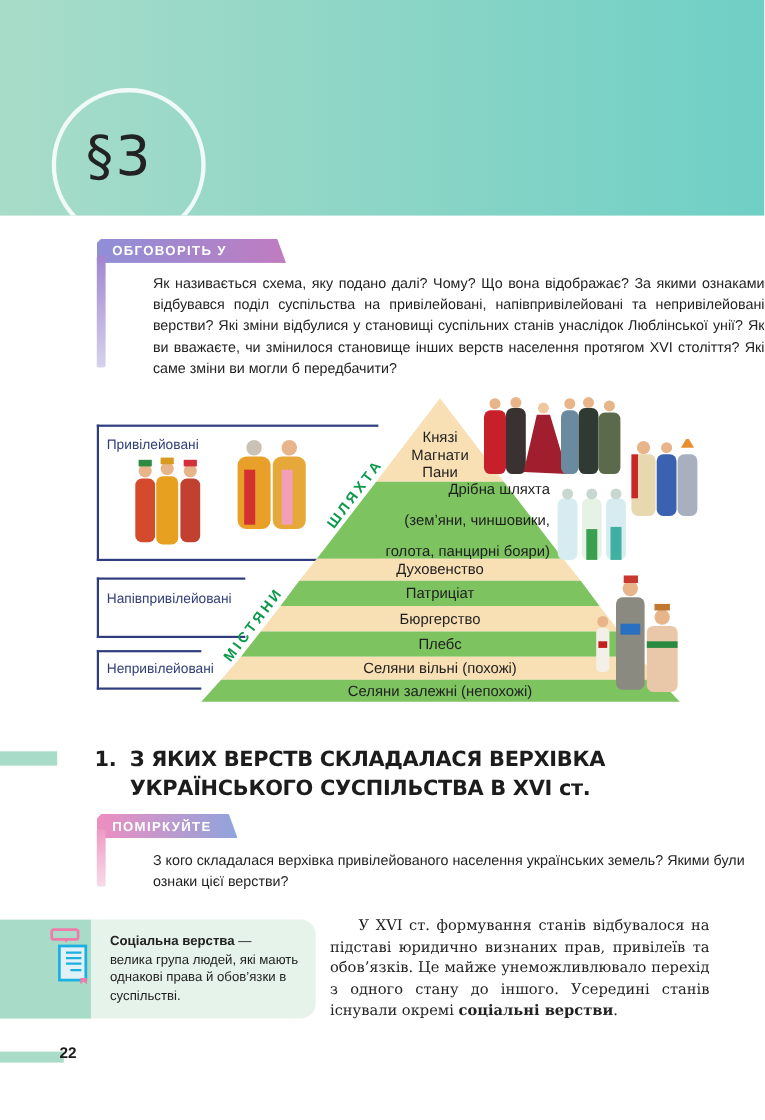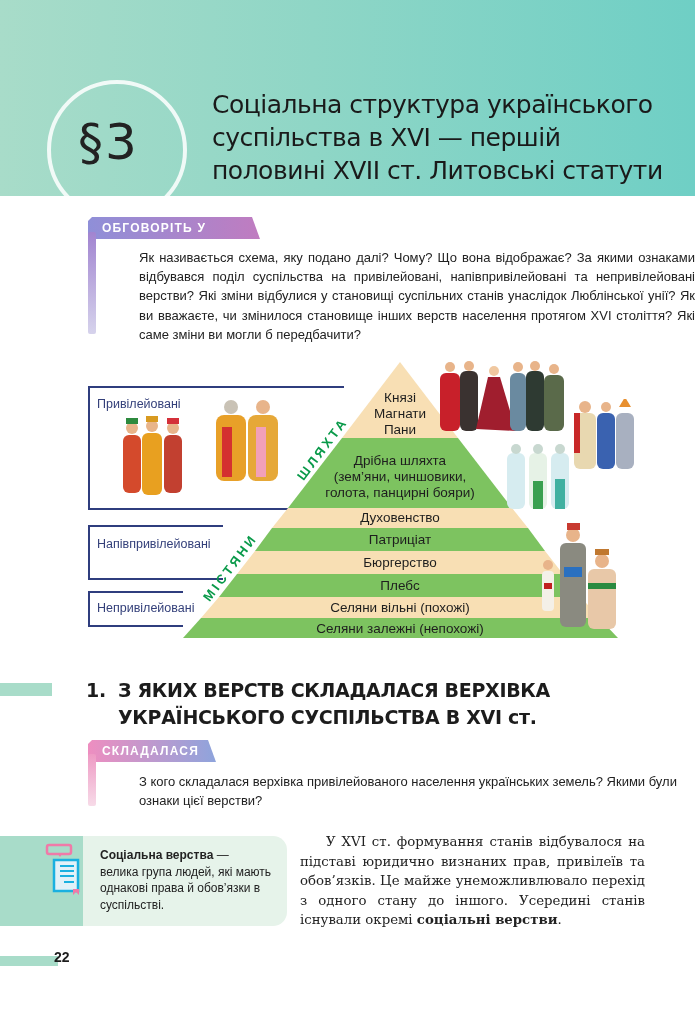--- a/index.html
+++ b/index.html
@@ -101,23 +101,20 @@
     
     .page-bar { position: absolute; left: 0; top: 956px; width: 58px; height: 10px; background: #a8dcc9; }
     .page-number { position: absolute; left: 54px; top: 949px; font-weight: bold; font-size: 14px; color: #1c1c1c; }
   </style>
 </head>
 <body>
 
 <div class="header-band">
   <div class="para-circle"></div>
   <div class="para-number">§3</div>
-  <div class="chapter-title">Соціальна структура українського
-суспільства в XVI — першій
-половині XVII ст. Литовські статути</div>
 </div>
 
 <div class="callout" id="discuss" style="left:84px; top:212px; width:600px; height:130px;">
   <div class="callout-tab">ОБГОВОРІТЬ У КЛАСІ</div>
   <div class="callout-bar"></div>
   <div class="callout-text">Як називається схема, яку подано далі? Чому? Що вона відображає? За якими ознаками відбувався поділ суспільства на привілейовані, напівпривілейовані та непривілейовані верстви? Які зміни відбулися у становищі суспільних станів унаслідок Люблінської унії? Як ви вважаєте, чи змінилося становище інших верств населення протягом XVI століття? Які саме зміни ви могли б передбачити?</div>
 </div>
 
 <div class="diagram">
 
@@ -137,21 +134,21 @@
     <polygon points="272,173 528,173 545,196 255,196" fill="#7dc360"></polygon>
     <polygon points="255,196 545,196 563,219 237,219" fill="#f8dfb4"></polygon>
     <polygon points="237,219 563,219 581,242 219,242" fill="#7dc360"></polygon>
     <polygon points="219,242 581,242 599,263 201,263" fill="#f8dfb4"></polygon>
     <polygon points="201,263 599,263 618,283 183,283" fill="#7dc360"></polygon>
   </svg>
 
   <div class="band-label" style="left:350px; top:35px; width:100px;">Князі
 Магнати
 Пани</div>
-  <div class="band-label" style="left:300px; top:98px; width:200px; line-height:16px;">Дрібна шляхта
+  <div class="band-label" style="left:300px; top:76px; width:200px; line-height:28px;text-align:right;">Дрібна шляхта
 (зем’яни, чиншовики,
 голота, панцирні бояри)</div>
   <div class="band-label" style="left:300px; top:155px; width:200px;">Духовенство</div>
   <div class="band-label" style="left:300px; top:200px; width:200px;">Бюргерство</div>
   <div class="band-label" style="left:300px; top:177px; width:200px;">Патриціат</div>
   <div class="band-label" style="left:300px; top:223px; width:200px;">Плебс</div>
   <div class="band-label" style="left:280px; top:245px; width:240px;">Селяни вільні (похожі)</div>
   <div class="band-label" style="left:270px; top:266px; width:260px;">Селяни залежні (непохожі)</div>
 
   <div class="diag-label" style="left:306px; top:113px; transform: rotate(-53deg);">ШЛЯХТА</div>
@@ -225,21 +222,21 @@
 </div>
 
 <div class="section-bar"></div>
 <div class="section-heading">
   <span class="num">1.</span>
   <span class="text">З ЯКИХ ВЕРСТВ СКЛАДАЛАСЯ ВЕРХІВКА
 УКРАЇНСЬКОГО СУСПІЛЬСТВА В XVI ст.</span>
 </div>
 
 <div class="callout" id="think" style="left:84px; top:730px; width:600px; height:90px;">
-  <div class="callout-tab">СКЛАДАЛАСЯ</div>
+  <div class="callout-tab">ПОМІРКУЙТЕ</div>
   <div class="callout-bar"></div>
   <div class="callout-text">З кого складалася верхівка привілейованого населення українських земель? Якими були ознаки цієї верстви?</div>
 </div>
 
 <div class="def-left"></div>
 <div class="def-panel"></div>
 <svg class="book-icon" viewBox="0 0 40 52">
   <rect x="3" y="2" width="24" height="9" rx="2" fill="none" stroke="#f07aa8" stroke-width="2.5"></rect>
   <path d="M14 11 L16 14 L18 11" fill="#f07aa8"></path>
   <rect x="10" y="17" width="24" height="31" fill="#e2f1f8" stroke="#1ab0e0" stroke-width="2.5"></rect>

